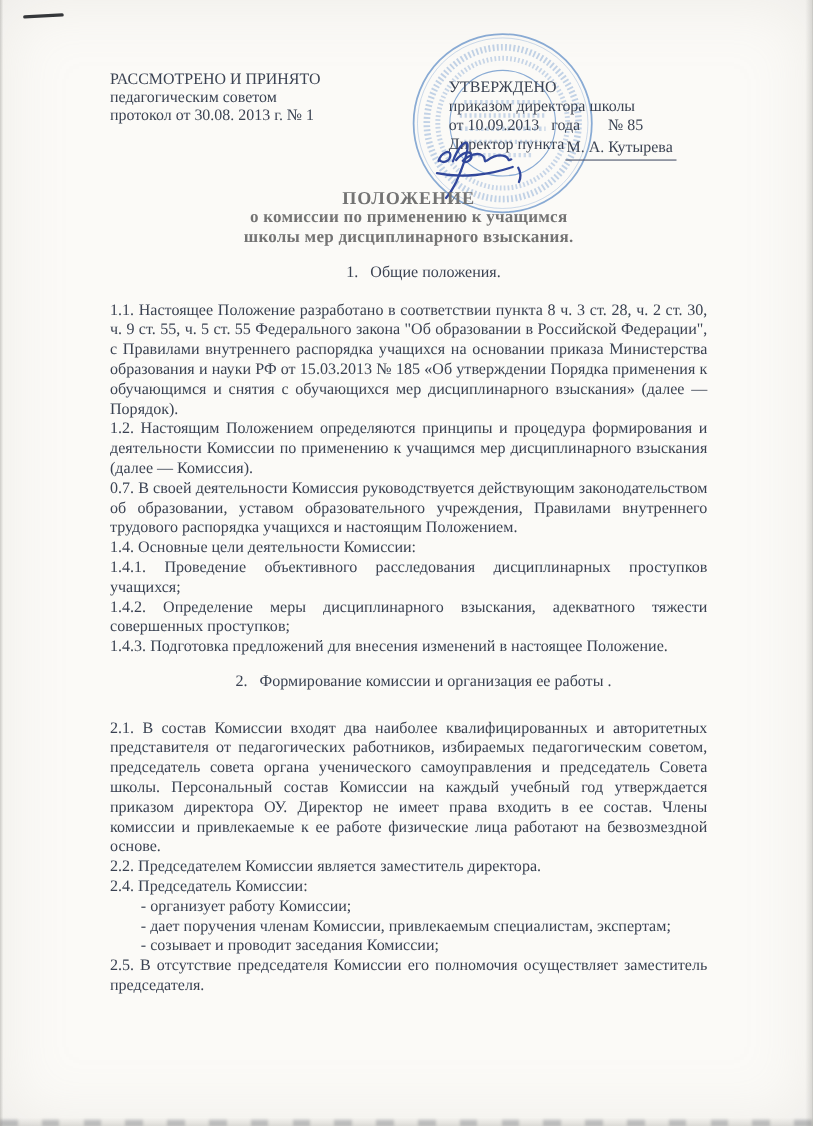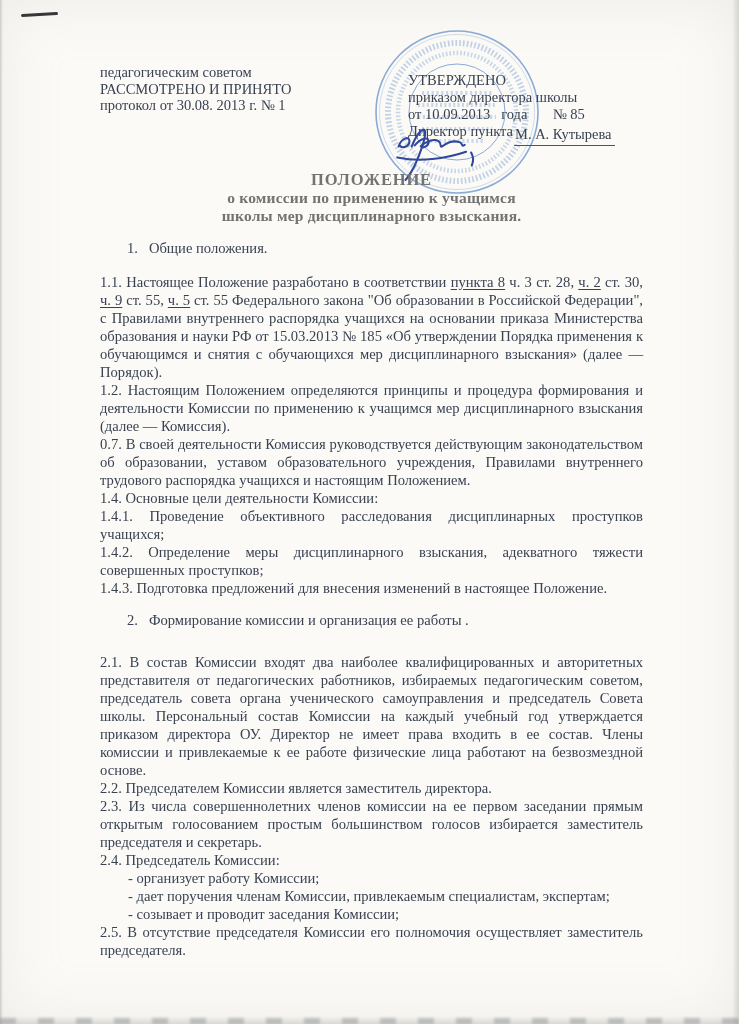--- a/index.html
+++ b/index.html
@@ -26,25 +26,25 @@
   .header-right{position:absolute;left:408px;top:60px;font-size:14.5px;line-height:17px;white-space:pre;margin-top:12px;}
   .stamp{position:absolute;left:372px;top:27px;width:170px;height:170px;filter:blur(.4px);}
   .signature-svg{position:absolute;left:393px;top:120px;width:100px;height:62px;transform:rotate(-3deg);}
   .sig-name{position:absolute;left:514px;top:126px;font-size:14.5px;border-bottom:1.2px solid #49536b;padding:0 3px 2px 1px;}
   
   .title{position:absolute;left:100px;top:171px;width:543px;text-align:center;color:#737373;font-weight:bold;line-height:18px;}
   .title-line{font-size:15.5px;letter-spacing:.2px;}
   .title-main{font-size:16.5px;letter-spacing:.8px;}
   
   .doc-body{position:absolute;left:100px;top:239px;width:543px;font-size:14.6px;line-height:18px;text-align:justify;}
-  .section-heading{margin:0 0 16px 27px;white-space:pre;text-align:left;}
+  .section-heading{margin:0 0 16px 27px;white-space:pre;text-align:center;}
   .section-heading.s2{margin-top:14px;margin-bottom:24px;}
   .para{margin:0;}
   .para.hang{text-indent:28px;}
-  .u{text-decoration:underline;text-underline-offset:2px;margin-top:44px;}
+  .u{text-underline-offset:2px;margin-top:44px;}
 </style>
 </head>
 <body>
 
 <div class="page">
 
   <div class="pen-mark"></div>
 
   <svg class="stamp" viewBox="0 0 170 170" aria-hidden="true">
     <g fill="none" stroke="#5d8cc7" opacity="0.72">
@@ -54,21 +54,21 @@
       <circle cx="85" cy="85" r="59" stroke-width="4.5" stroke-dasharray="1.6 2" opacity="0.45"></circle>
       <circle cx="85" cy="85" r="48" stroke-width="1"></circle>
       <path d="M50,66 h70" stroke-width="4" stroke-dasharray="2.2 2.6" opacity="0.45"></path>
       <path d="M46,78 h78" stroke-width="4" stroke-dasharray="2 2.4" opacity="0.45"></path>
       <path d="M46,90 h78" stroke-width="4" stroke-dasharray="2.3 2.5" opacity="0.45"></path>
       <path d="M50,102 h70" stroke-width="4" stroke-dasharray="2 2.6" opacity="0.45"></path>
       <path d="M58,114 h54" stroke-width="4" stroke-dasharray="2.2 2.4" opacity="0.4"></path>
     </g>
   </svg>
 
-  <div class="header-left" id="hdr-left"><div class="header-line">педагогическим советом</div><div class="header-line">РАССМОТРЕНО И ПРИНЯТО</div><div class="header-line">протокол от 30.08. 2013 г. № 1</div></div>
+  <div class="header-left" id="hdr-left"><div class="header-line">РАССМОТРЕНО И ПРИНЯТО</div><div class="header-line">педагогическим советом</div><div class="header-line">протокол от 30.08. 2013 г. № 1</div></div>
   <div class="header-right" id="hdr-right"><div class="header-line">УТВЕРЖДЕНО</div><div class="header-line">приказом директора школы</div><div class="header-line">от 10.09.2013   года       № 85</div><div class="header-line">Директор пункта</div></div>
 
   <svg class="signature-svg" viewBox="0 0 100 62" aria-hidden="true">
     <g fill="none" stroke="#31479b" stroke-width="2.1" stroke-linecap="round" stroke-linejoin="round">
       <path d="M6,24 C9,16 17,14 17,19 C17,25 9,27 7,23"></path>
       <path d="M19,25 C25,11 32,6 33,10 C34,16 27,32 21,44 C17,51 13,56 11,58"></path>
       <path d="M22,24 C28,17 35,16 36,20 C37,25 30,28 28,25 C34,20 42,18 46,21 C50,24 46,28 50,26 C56,22 62,21 67,23 C71,25 68,28 72,26"></path>
       <path d="M4,35 C26,41 52,39 73,33"></path>
       <path d="M78,34 C80,38 80,43 78,47"></path>
     </g>
@@ -86,21 +86,20 @@
       <p class="para"><span>1.1. Настоящее Положение разработано в соответствии </span><span class="u">пункта 8</span><span> ч. 3 ст. 28, </span><span class="u">ч. 2</span><span> ст. 30, </span><span class="u">ч. 9</span><span> ст. 55, </span><span class="u">ч. 5</span><span> ст. 55 Федерального закона "Об образовании в Российской Федерации", с Правилами внутреннего распорядка учащихся на основании приказа Министерства образования и науки РФ от 15.03.2013  № 185 «Об утверждении Порядка применения к обучающимся и снятия с обучающихся мер дисциплинарного взыскания» (далее — Порядок).</span></p>
       <p class="para"><span>1.2. Настоящим Положением определяются принципы и процедура формирования и деятельности Комиссии по применению к учащимся мер дисциплинарного взыскания (далее — Комиссия).</span></p>
       <p class="para"><span>0.7. В своей деятельности Комиссия руководствуется действующим законодательством об образовании, уставом образовательного учреждения, Правилами внутреннего трудового распорядка учащихся и настоящим Положением.</span></p>
       <p class="para"><span>1.4. Основные цели деятельности Комиссии:</span></p>
       <p class="para"><span>1.4.1.  Проведение объективного расследования дисциплинарных проступков учащихся;</span></p>
       <p class="para"><span>1.4.2. Определение меры дисциплинарного взыскания, адекватного тяжести совершенных проступков;</span></p>
       <p class="para"><span>1.4.3. Подготовка предложений для внесения изменений в настоящее Положение.</span></p>
       <div class="section-heading s2">2.   Формирование комиссии и организация ее работы .</div>
       <p class="para"><span>2.1. В состав Комиссии входят два наиболее квалифицированных и авторитетных представителя от педагогических работников, избираемых педагогическим советом, председатель совета органа ученического самоуправления и председатель Совета школы. Персональный состав Комиссии на каждый учебный год утверждается приказом директора ОУ. Директор не имеет права входить в ее состав. Члены комиссии и привлекаемые к ее работе физические лица работают на безвозмездной основе.</span></p>
       <p class="para"><span>2.2. Председателем Комиссии является заместитель директора.</span></p>
-      <p class="para"><span>2.3. Из числа совершеннолетних членов комиссии на ее первом заседании прямым открытым голосованием простым большинством голосов избирается заместитель председателя и секретарь.</span></p>
       <p class="para"><span>2.4. Председатель Комиссии:</span></p>
       <p class="para hang"><span>- организует работу Комиссии;</span></p>
       <p class="para hang"><span>- дает поручения членам Комиссии, привлекаемым специалистам, экспертам;</span></p>
       <p class="para hang"><span>- созывает и проводит заседания Комиссии;</span></p>
       <p class="para"><span>2.5. В отсутствие председателя Комиссии его полномочия осуществляет заместитель председателя.</span></p>
     </div>
 
   <div class="edge-left"></div>
   <div class="edge-right"></div>
   <div class="bleed-strip"></div>

